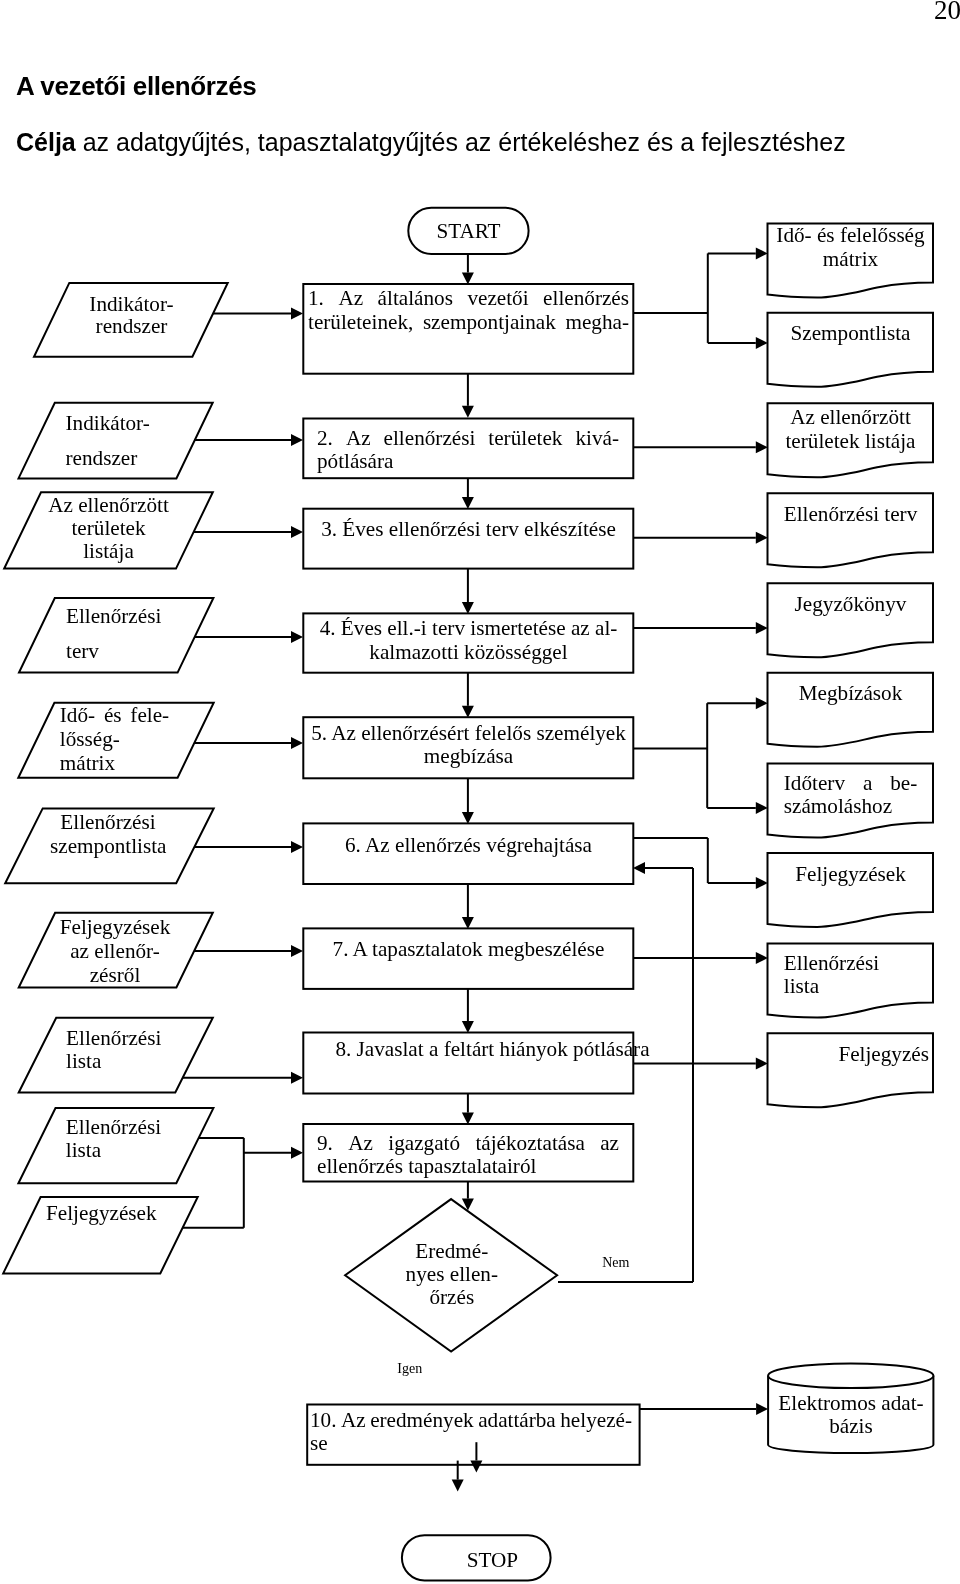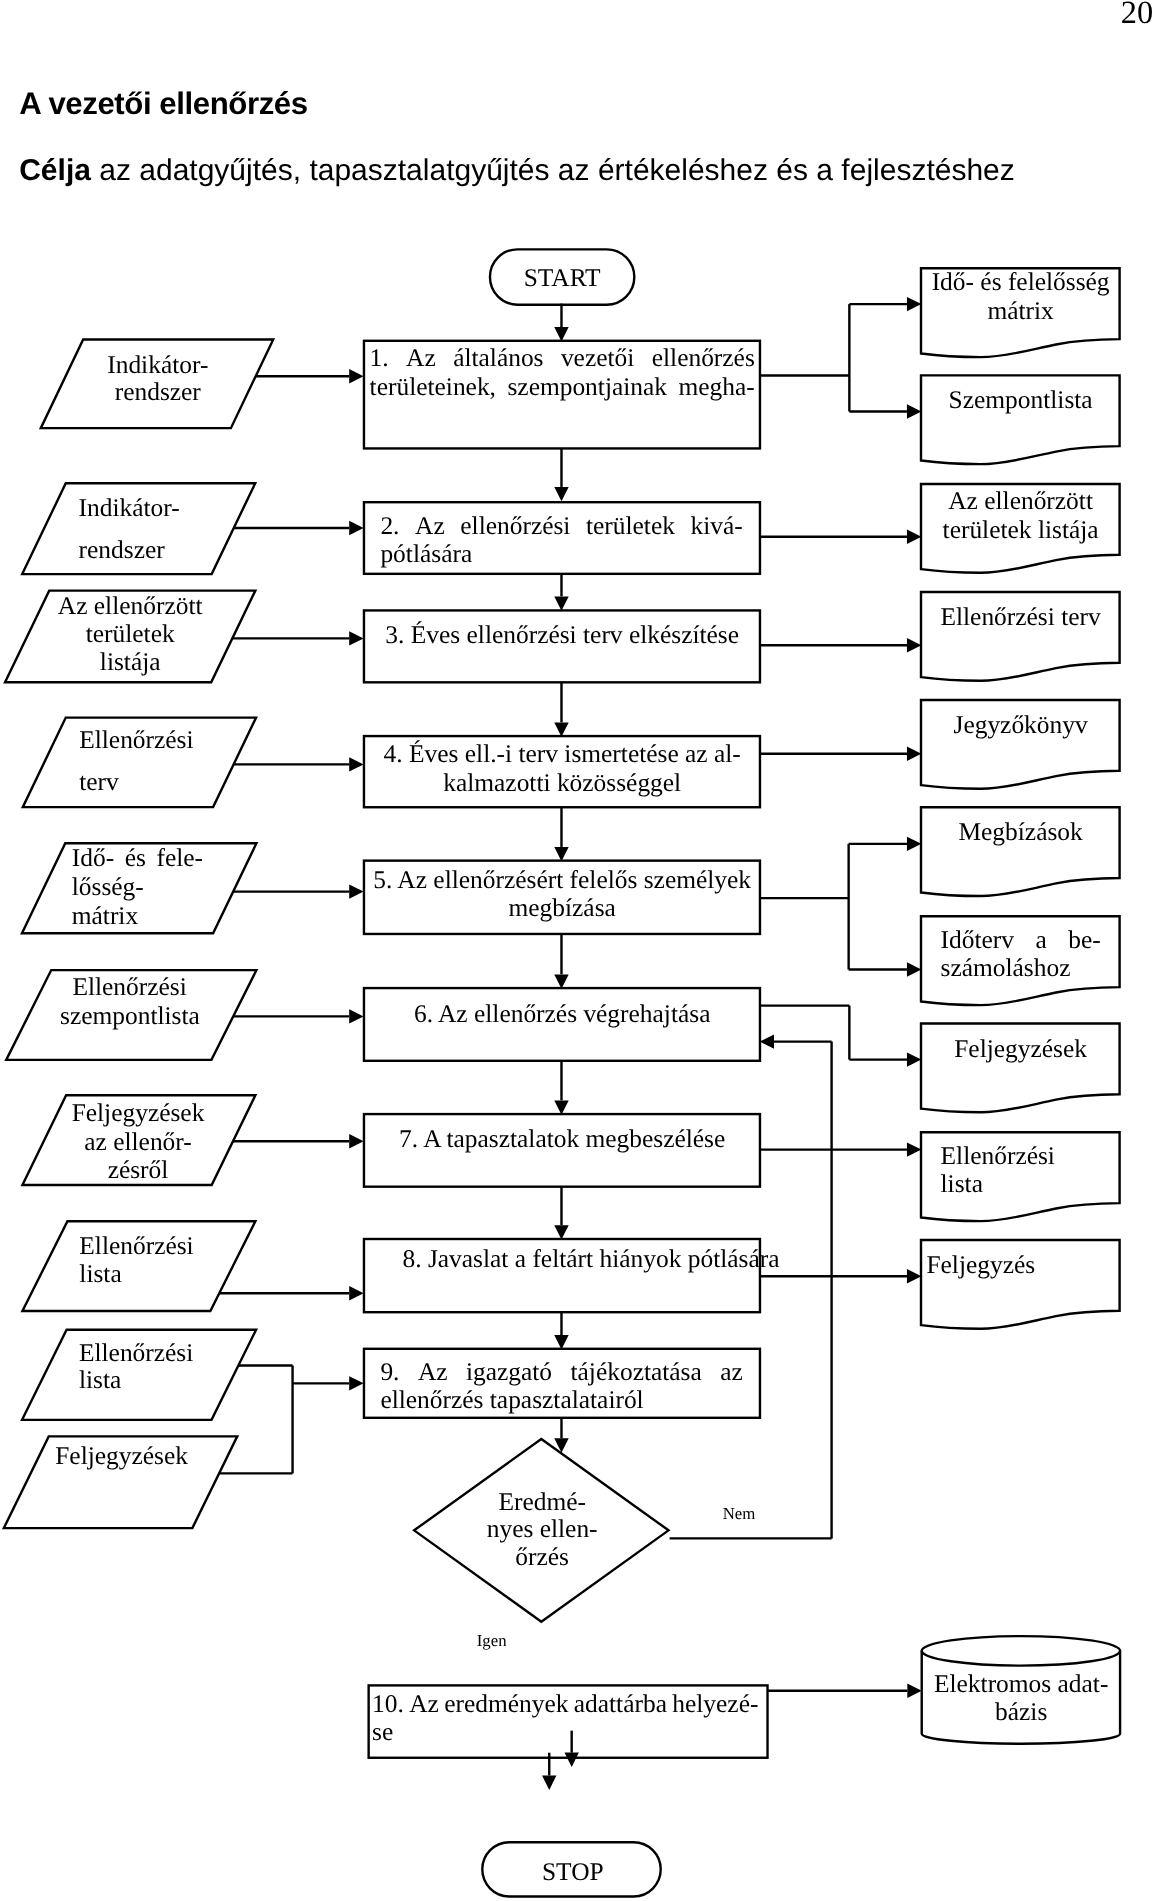--- a/index.html
+++ b/index.html
@@ -348,26 +348,26 @@
         <span class="ln" style="text-align: left;">számoláshoz</span>
       </div>
       <div class="nodetext" style="left: 772px; width: 157px; top: 861.8px; line-height: 24px;">
         <span class="ln" style="text-align: center;">Feljegyzések</span>
       </div>
       <div class="nodetext" style="left: 783.8px; width: 140px; top: 951.6px; line-height: 23px;">
         <span class="ln" style="text-align: left;">Ellenőrzési</span>
         <span class="ln" style="text-align: left;">lista</span>
       </div>
       <div class="nodetext" style="left: 772px; width: 157px; top: 1041.6px; line-height: 24px;">
-        <span class="ln" style="text-align: left;">Feljegyzés</span>
+        <span class="ln" style="text-align: right;">Feljegyzés</span>
       </div>
       <div class="nodetext" style="left: 408.3px; width: 120.3px; top: 219.1px;">
         <span class="ln" style="text-align: center;">START</span>
       </div>
-      <div class="nodetext" style="left: 403px; width: 148.7px; top: 1547.5px;">
+      <div class="nodetext" style="left: 418px; width: 148.7px; top: 1547.5px;">
         <span class="ln" style="text-align: center;">STOP</span>
       </div>
       <div class="nodetext" style="left: 772px; width: 158px; top: 1392px; line-height: 23.1px;">
         <span class="ln" style="text-align: center;">Elektromos adat-</span>
         <span class="ln" style="text-align: center;">bázis</span>
       </div>
       <div class="nodetext" style="left: 381.8px; width: 140px; top: 1240px; line-height: 23.2px;">
         <span class="ln" style="text-align: center;">Eredmé-</span>
         <span class="ln" style="text-align: center;">nyes ellen-</span>
         <span class="ln" style="text-align: center;">őrzés</span>

